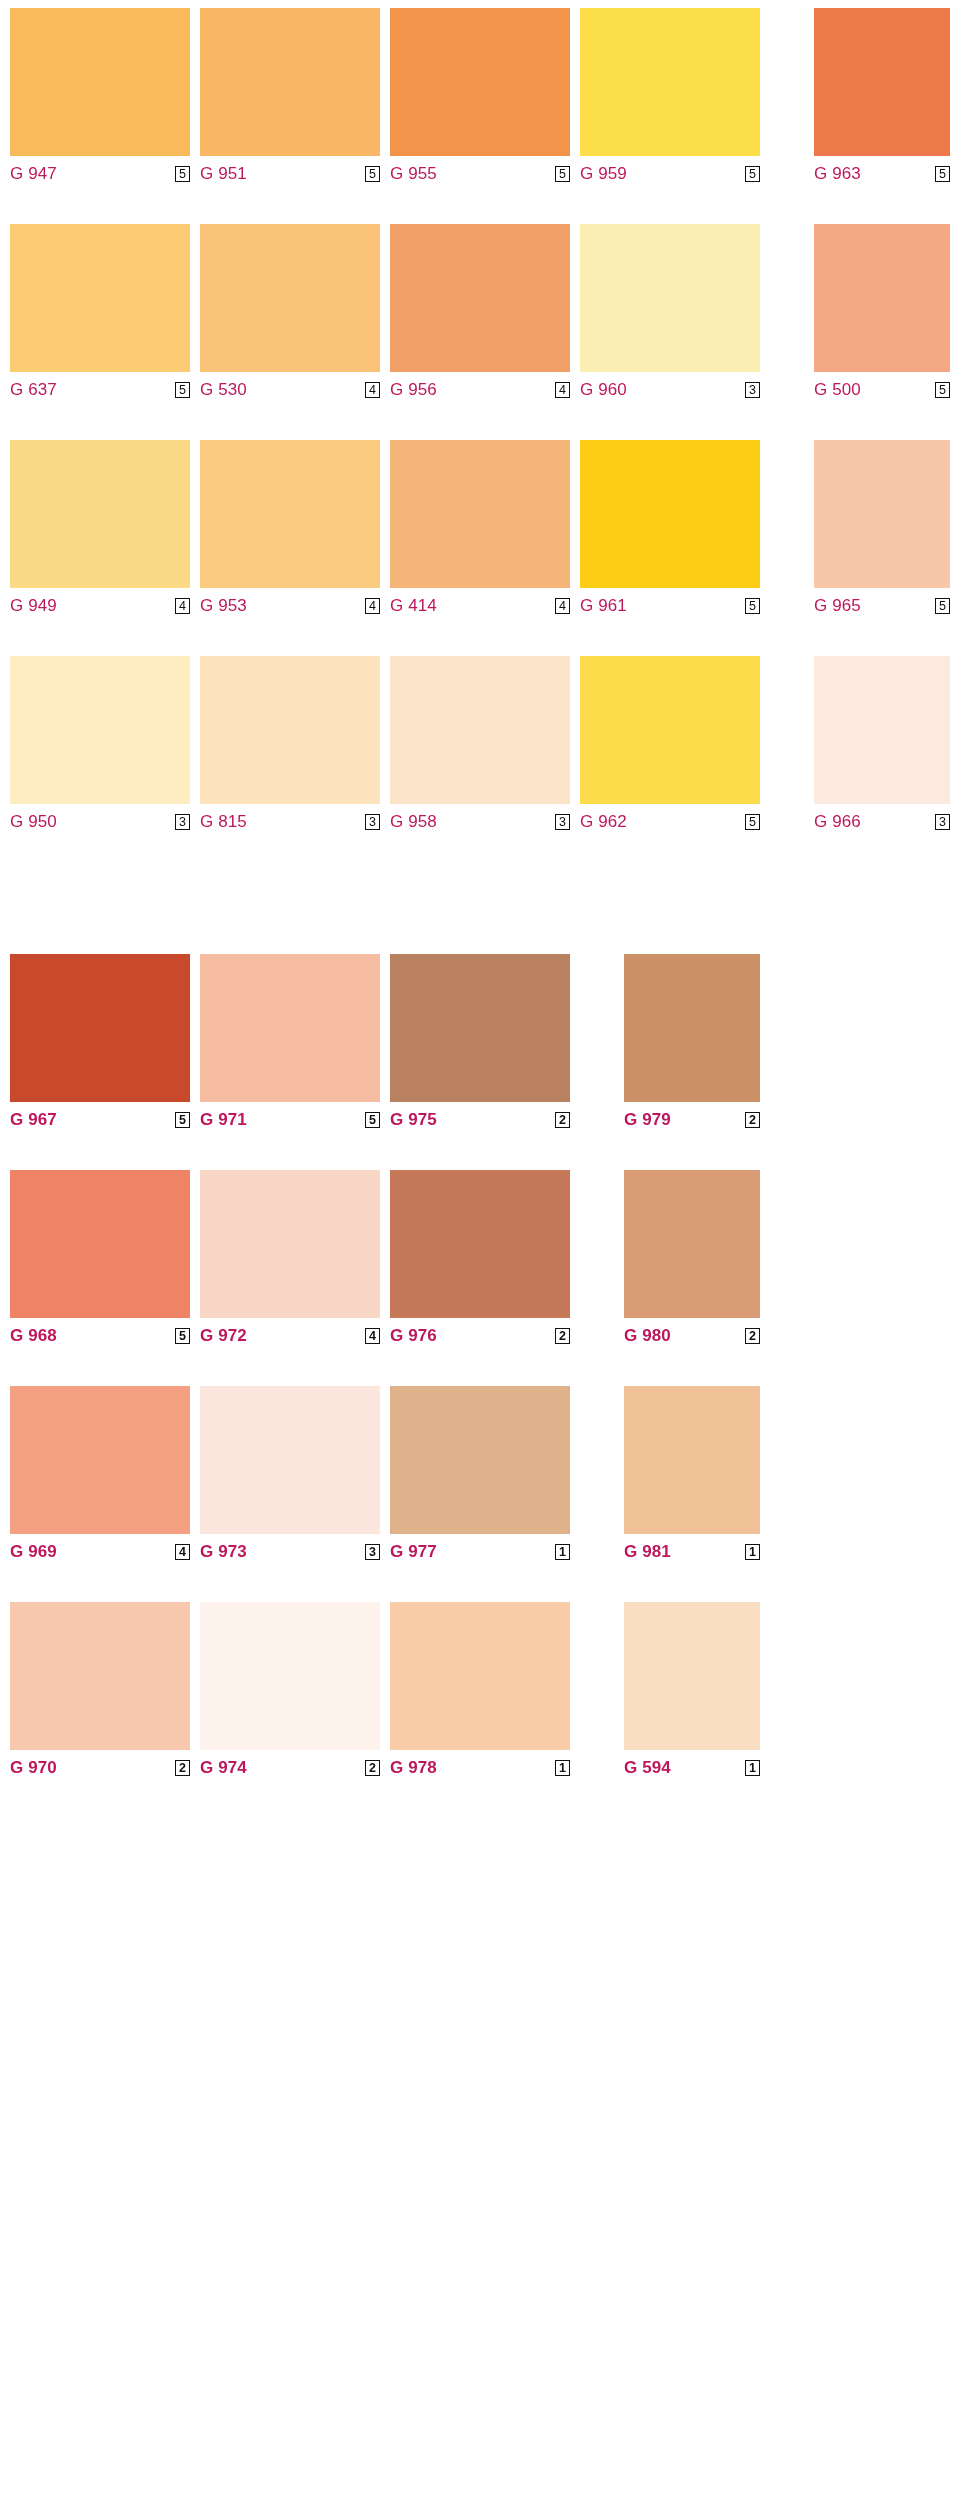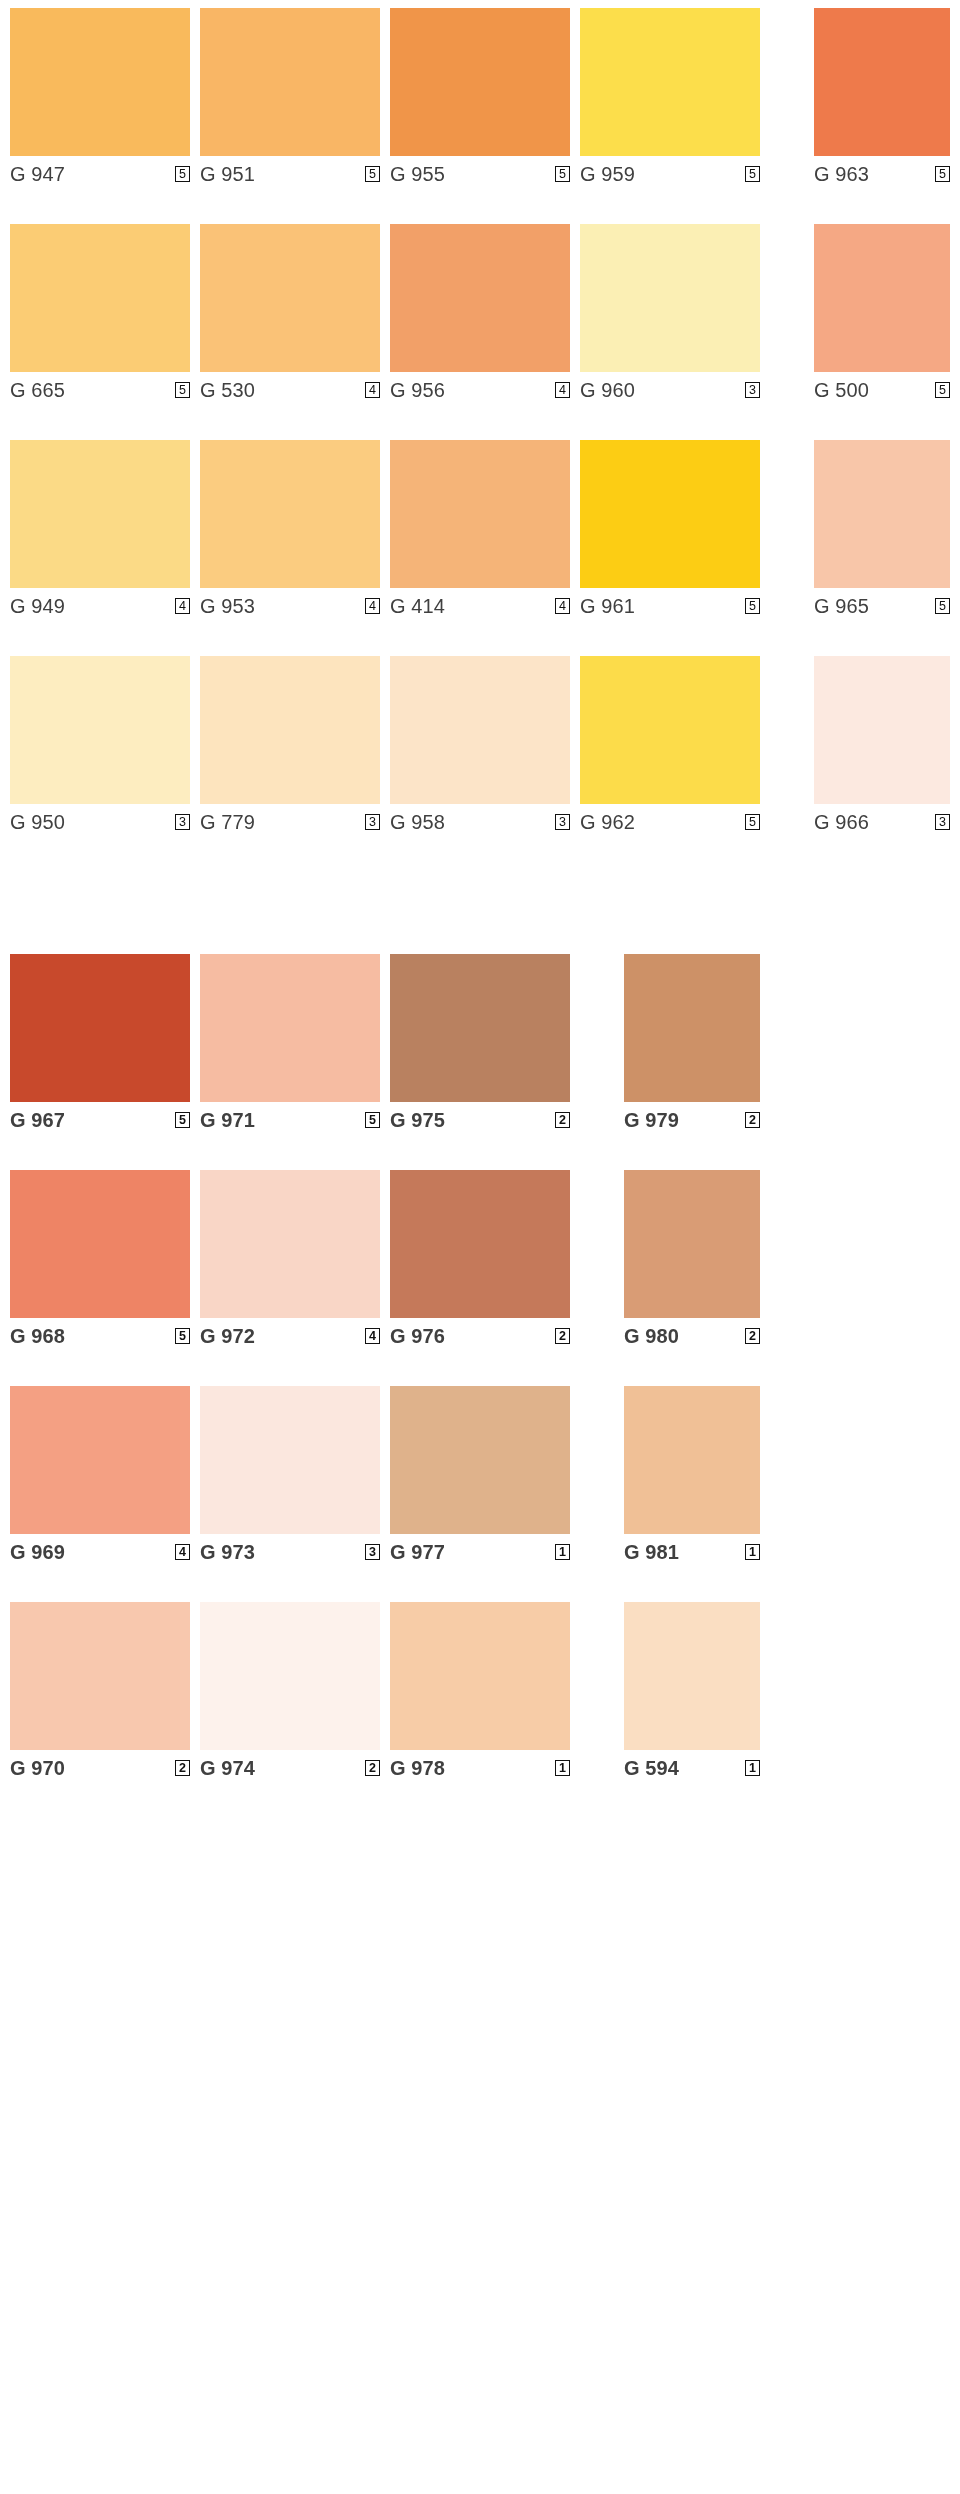--- a/index.html
+++ b/index.html
@@ -60,22 +60,22 @@
     display: flex;
     flex-direction: row;
     align-items: center;
     justify-content: space-between;
     height: 30px;
     padding-top: 5px;
     box-sizing: border-box;
   }
 
   .code {
-    font-size: 20px;
-    color: #404040;
+    font-size: 17px;
+    color: #be185d;
     letter-spacing: 0.1px;
     line-height: 18px;
     white-space: nowrap;
   }
 
   .rating {
     display: inline-flex;
     align-items: center;
     justify-content: center;
     min-width: 15px;
@@ -132,21 +132,21 @@
               <span class="code">G 963</span>
               <span class="rating">5</span>
             </div>
           </div>
         </div>
         <div class="row-gap"></div>
         <div class="swatch-row">
           <div class="cell">
             <div class="chip chip-tall" style="background-color: rgb(251, 204, 116);"></div>
             <div class="caption">
-              <span class="code">G 665</span>
+              <span class="code">G 637</span>
               <span class="rating">5</span>
             </div>
           </div>
           <div class="cell">
             <div class="chip chip-tall" style="background-color: rgb(250, 194, 119);"></div>
             <div class="caption">
               <span class="code">G 530</span>
               <span class="rating">4</span>
             </div>
           </div>
@@ -215,21 +215,21 @@
           <div class="cell">
             <div class="chip chip-tall" style="background-color: rgb(253, 237, 192);"></div>
             <div class="caption">
               <span class="code">G 950</span>
               <span class="rating">3</span>
             </div>
           </div>
           <div class="cell">
             <div class="chip chip-tall" style="background-color: rgb(253, 228, 190);"></div>
             <div class="caption">
-              <span class="code">G 779</span>
+              <span class="code">G 815</span>
               <span class="rating">3</span>
             </div>
           </div>
           <div class="cell">
             <div class="chip chip-tall" style="background-color: rgb(252, 228, 200);"></div>
             <div class="caption">
               <span class="code">G 958</span>
               <span class="rating">3</span>
             </div>
           </div>

